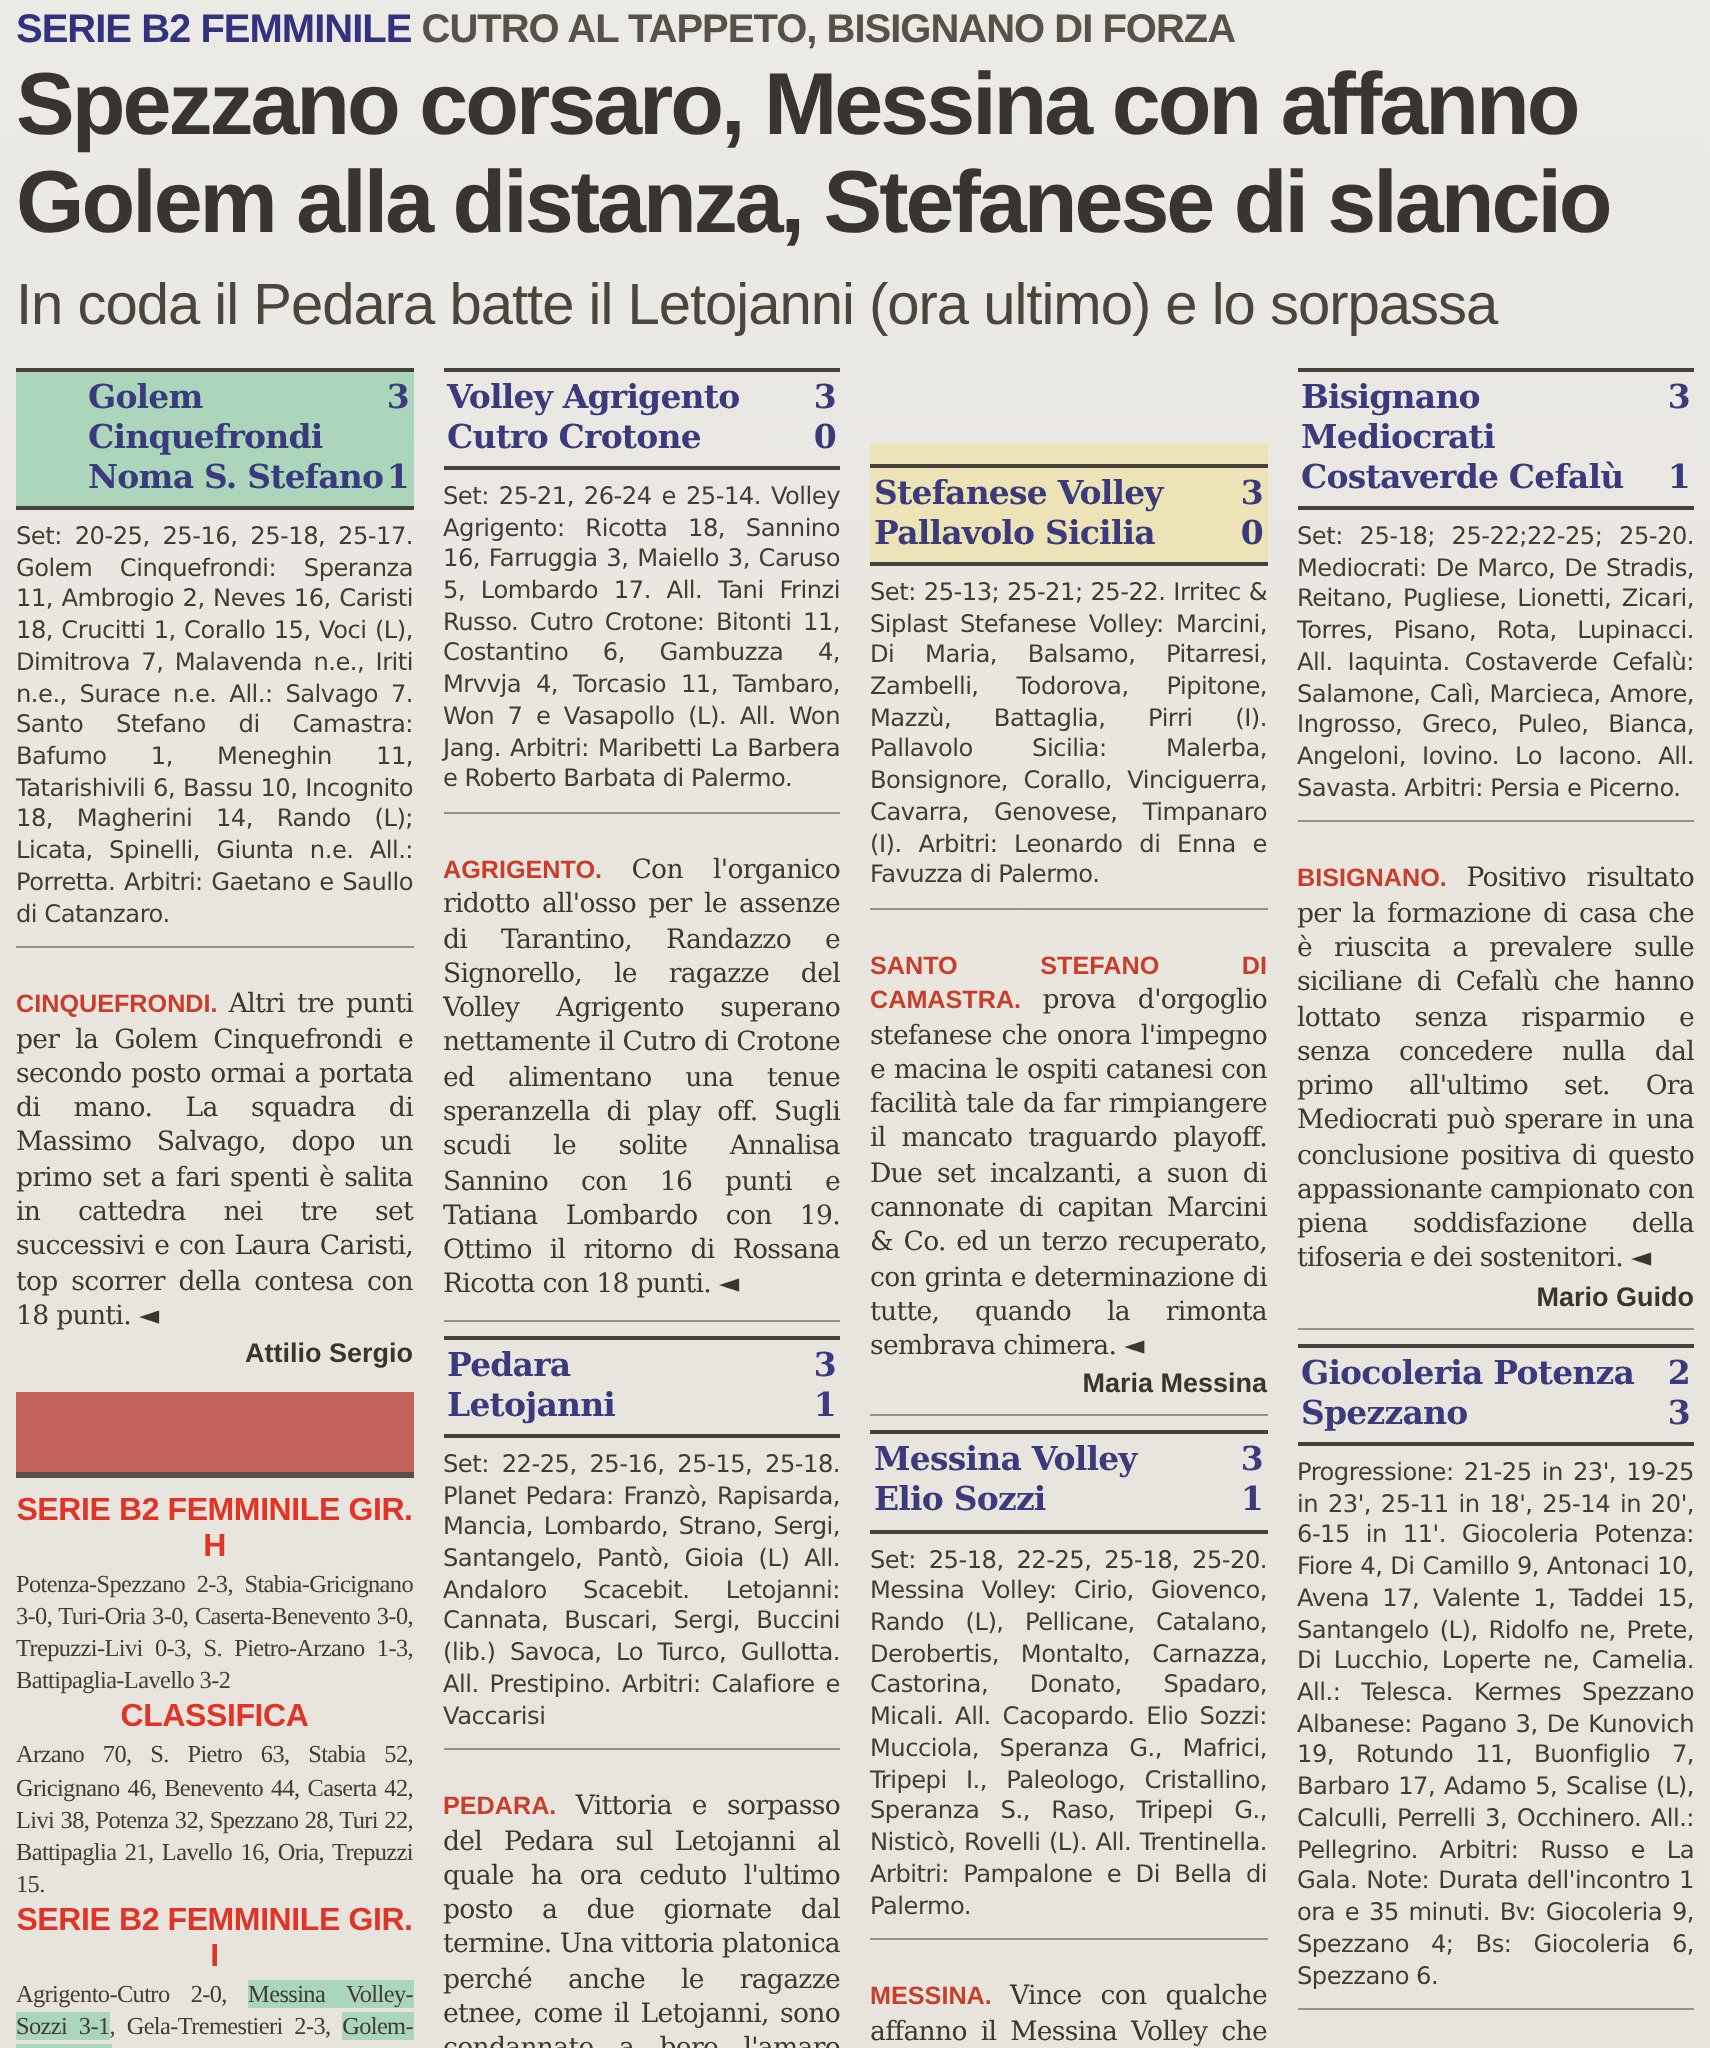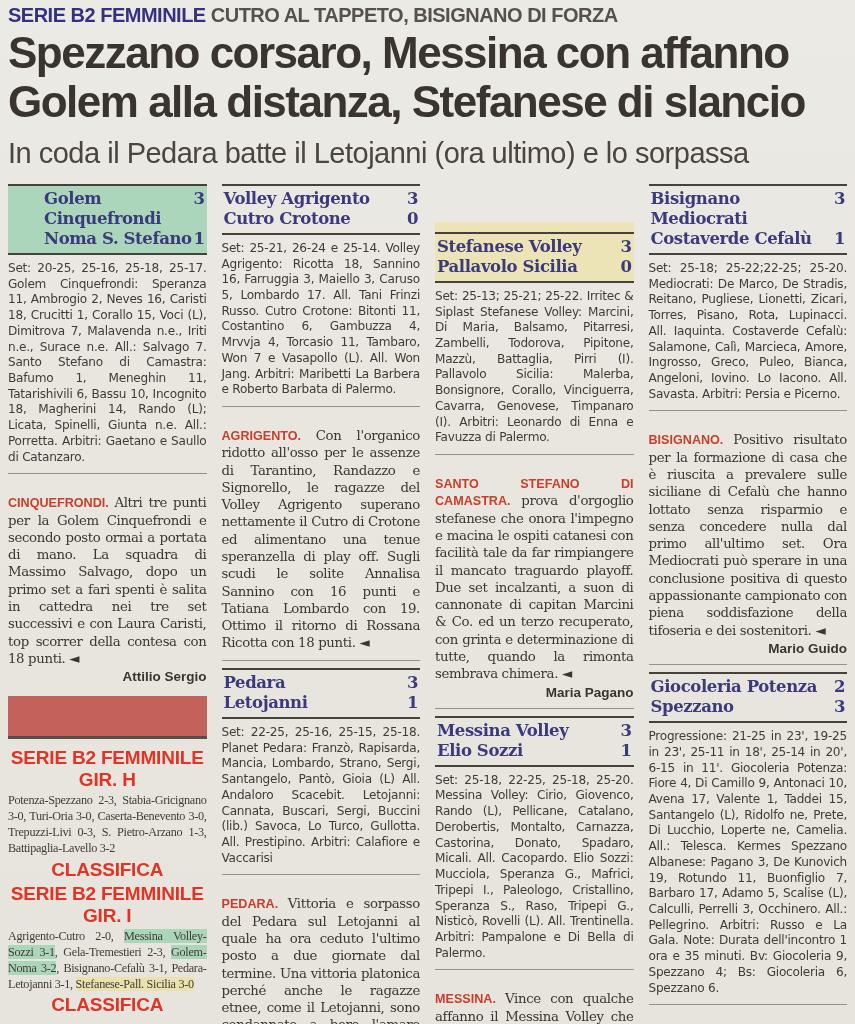--- a/index.html
+++ b/index.html
@@ -51,21 +51,21 @@
   }
   .article .red{font-family:"Liberation Sans",sans-serif;font-weight:bold;color:#c73f2a;font-size:12.6px;letter-spacing:0;}
   .byline{font-family:"Liberation Sans",sans-serif;font-weight:bold;font-size:13.5px;
     text-align:right;color:#39342e;margin-top:2px;margin-bottom:4px;}
   .bold{font-weight:normal;}
   .hl-green{background:#abd6bb;}
   .hl-yellow{background:#e9e2ae;}
   
   .red-block{height:40px;background:#c2625a;border-bottom:3px solid #55504a;margin:12px 0 8px 0;}
   
-  .league-title{font-weight:bold;color:#e03427;font-size:19px;text-align:center;
+  .league-title{font-weight:bold;color:#e03427;font-size:16px;text-align:center;
     letter-spacing:-0.2px;margin:2px 0 1px 0;}
   .league-text{
     font-family:Liberation Serif, serif;
     font-size:12.2px;line-height:1.32;text-align:justify;color:#403b35;letter-spacing:-0.3px;
   }
 </style>
 </head>
 <body>
 
 <div class="page">
@@ -93,20 +93,21 @@
         </div>
       </div>
       <div class="setpara"><span class="bold">Set: </span><span>20-25, 25-16, 25-18, 25-17. </span><span class="bold">Golem Cinquefrondi: </span><span>Speranza 11, Ambrogio 2, Neves 16, Caristi 18, Crucitti 1, Corallo 15, Voci (L), Dimitrova 7, Malavenda n.e., Iriti n.e., Surace n.e. All.: Salvago 7. </span><span class="bold">Santo Stefano di Camastra: </span><span>Bafumo 1, Meneghin 11, Tatarishivili 6, Bassu 10, Incognito 18, Magherini 14, Rando (L); Licata, Spinelli, Giunta n.e. All.: Porretta. </span><span class="bold">Arbitri: </span><span>Gaetano e Saullo di Catanzaro.</span></div>
       <hr class="divider">
       <div class="article"><span class="red">CINQUEFRONDI. </span><span>Altri tre punti per la Golem Cinquefrondi e secondo posto ormai a portata di mano. La squadra di Massimo Salvago, dopo un primo set a fari spenti è salita in cattedra nei tre set successivi e con Laura Caristi, top scorrer della contesa con 18 punti. ◄</span></div>
       <div class="byline">Attilio Sergio</div>
       <div class="red-block"></div>
       <div class="league-title">SERIE B2 FEMMINILE GIR. H</div>
       <div class="league-text">Potenza-Spezzano 2-3, Stabia-Gricignano 3-0, Turi-Oria 3-0, Caserta-Benevento 3-0, Trepuzzi-Livi 0-3, S. Pietro-Arzano 1-3, Battipaglia-Lavello 3-2</div>
       <div class="league-title">CLASSIFICA</div>
+      <div class="league-text">Arzano 70, S. Pietro 63, Stabia 52, Gricignano 46, Benevento 44, Caserta 42, Livi 38, Potenza 32, Spezzano 28, Turi 22, Battipaglia 21, Lavello 16, Oria, Trepuzzi 15.</div>
       <div class="league-title">SERIE B2 FEMMINILE GIR. I</div>
       <div class="league-text"><span>Agrigento-Cutro 2-0, </span><span class="hl-green">Messina Volley-Sozzi 3-1</span><span>, Gela-Tremestieri 2-3, </span><span class="hl-green">Golem-Noma 3-2</span><span>, Bisignano-Cefalù 3-1, Pedara-Letojanni 3-1, </span><span class="hl-yellow">Stefanese-Pall. Sicilia 3-0</span></div>
       <div class="league-title">CLASSIFICA</div>
 
     </div>
 
     <div class="col">
       <div class="match-box">
         <div class="team-row">
           <span>Volley Agrigento</span>
@@ -143,21 +144,21 @@
           <span class="score">3</span>
         </div>
         <div class="team-row">
           <span>Pallavolo Sicilia</span>
           <span class="score">0</span>
         </div>
       </div>
       <div class="setpara"><span class="bold">Set: </span><span>25-13; 25-21; 25-22. </span><span class="bold">Irritec &amp; Siplast Stefanese Volley</span><span>: Marcini, Di Maria, Balsamo, Pitarresi, Zambelli, Todorova, Pipitone, Mazzù, Battaglia, Pirri (I). </span><span class="bold">Pallavolo Sicilia: </span><span>Malerba, Bonsignore, Corallo, Vinciguerra, Cavarra, Genovese, Timpanaro (I). </span><span class="bold">Arbitri</span><span>: Leonardo di Enna e Favuzza di Palermo.</span></div>
       <hr class="divider">
       <div class="article"><span class="red">SANTO STEFANO DI CAMASTRA. </span><span>prova d'orgoglio stefanese che onora l'impegno e macina le ospiti catanesi con facilità tale da far rimpiangere il mancato traguardo playoff. Due set incalzanti, a suon di cannonate di capitan Marcini &amp; Co. ed un terzo recuperato, con grinta e determinazione di tutte, quando la rimonta sembrava chimera. ◄</span></div>
-      <div class="byline">Maria Pagano</div>
+      <div class="byline">Maria Messina</div>
       <hr class="divider">
       <div class="match-box">
         <div class="team-row">
           <span>Messina Volley</span>
           <span class="score">3</span>
         </div>
         <div class="team-row">
           <span>Elio Sozzi</span>
           <span class="score">1</span>
         </div>

